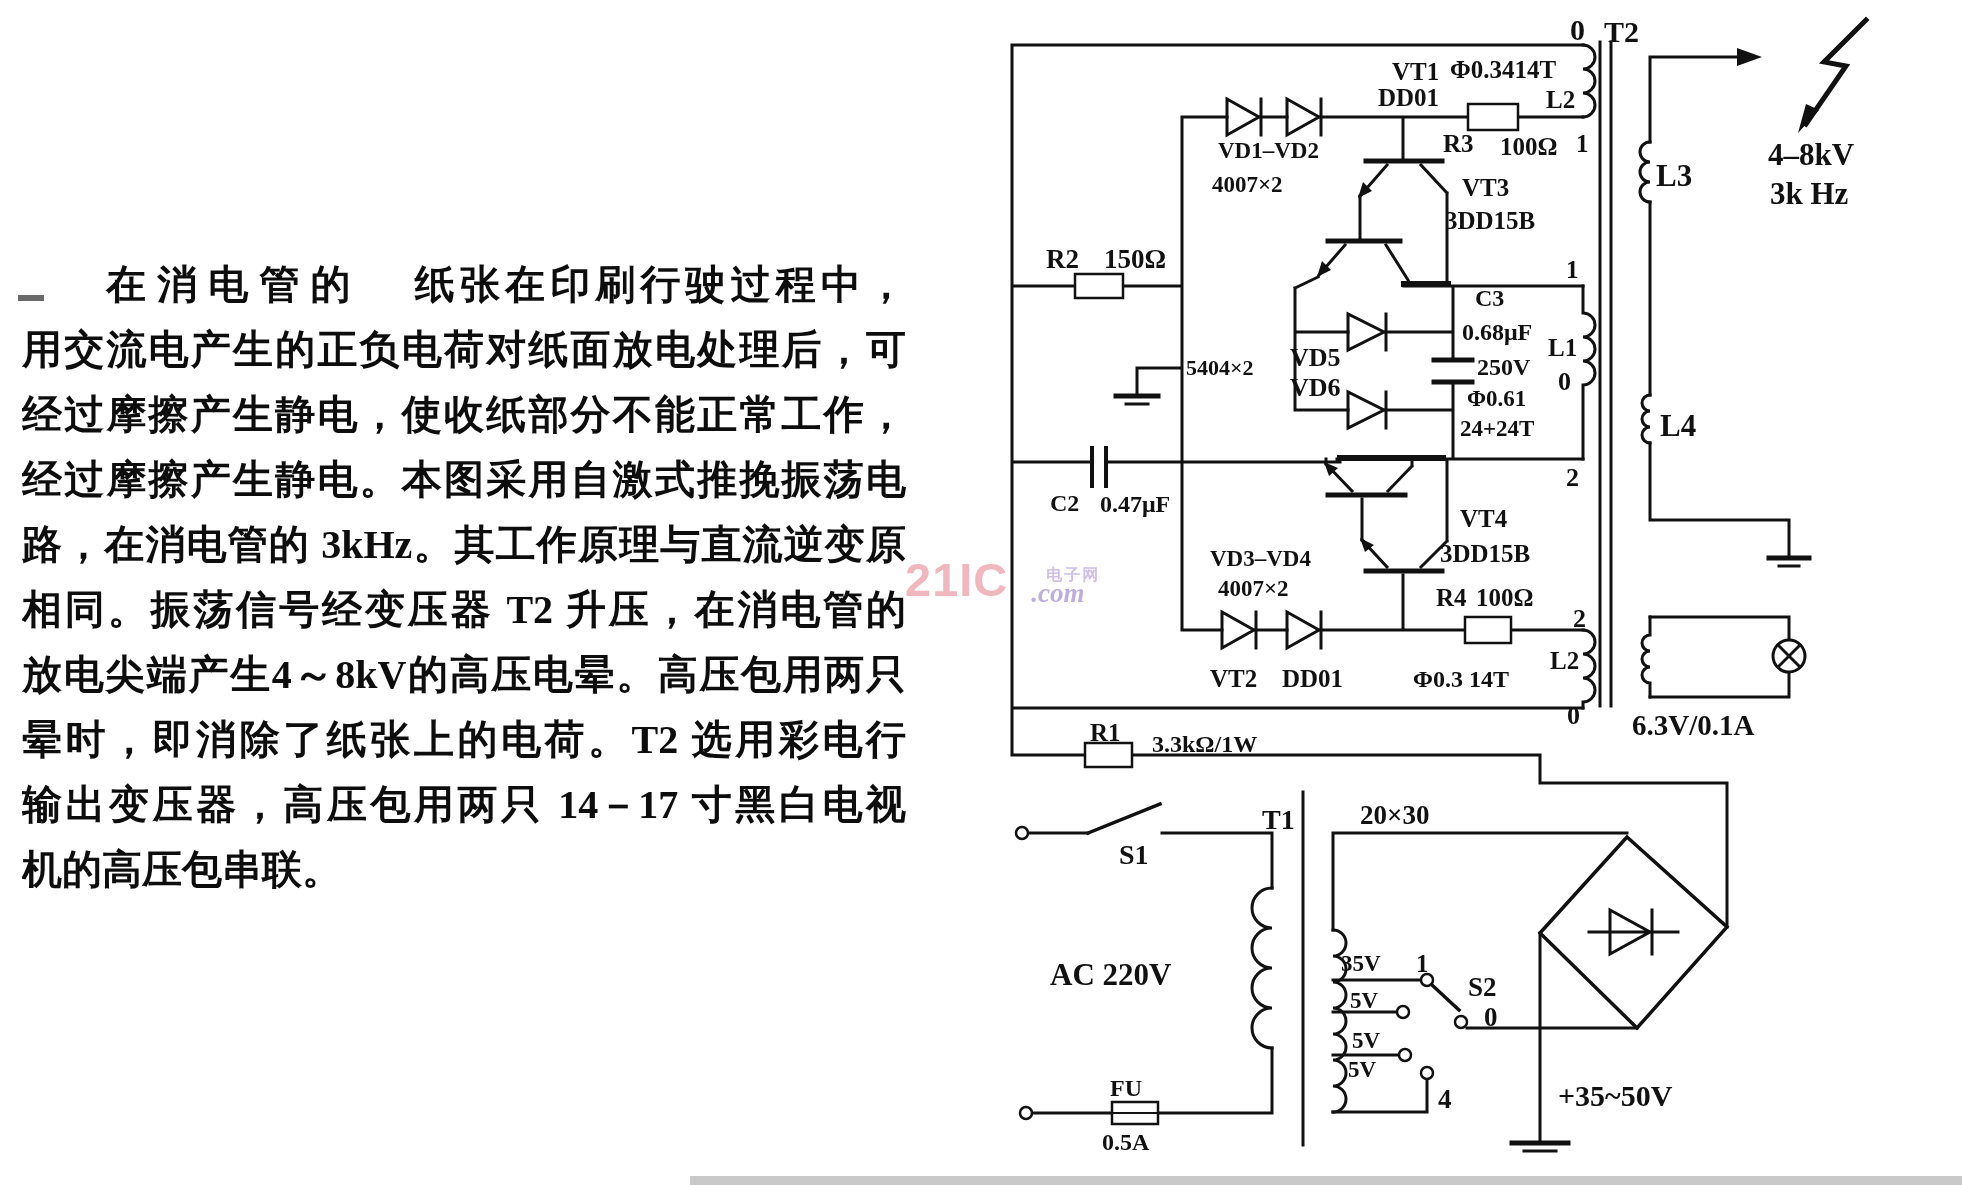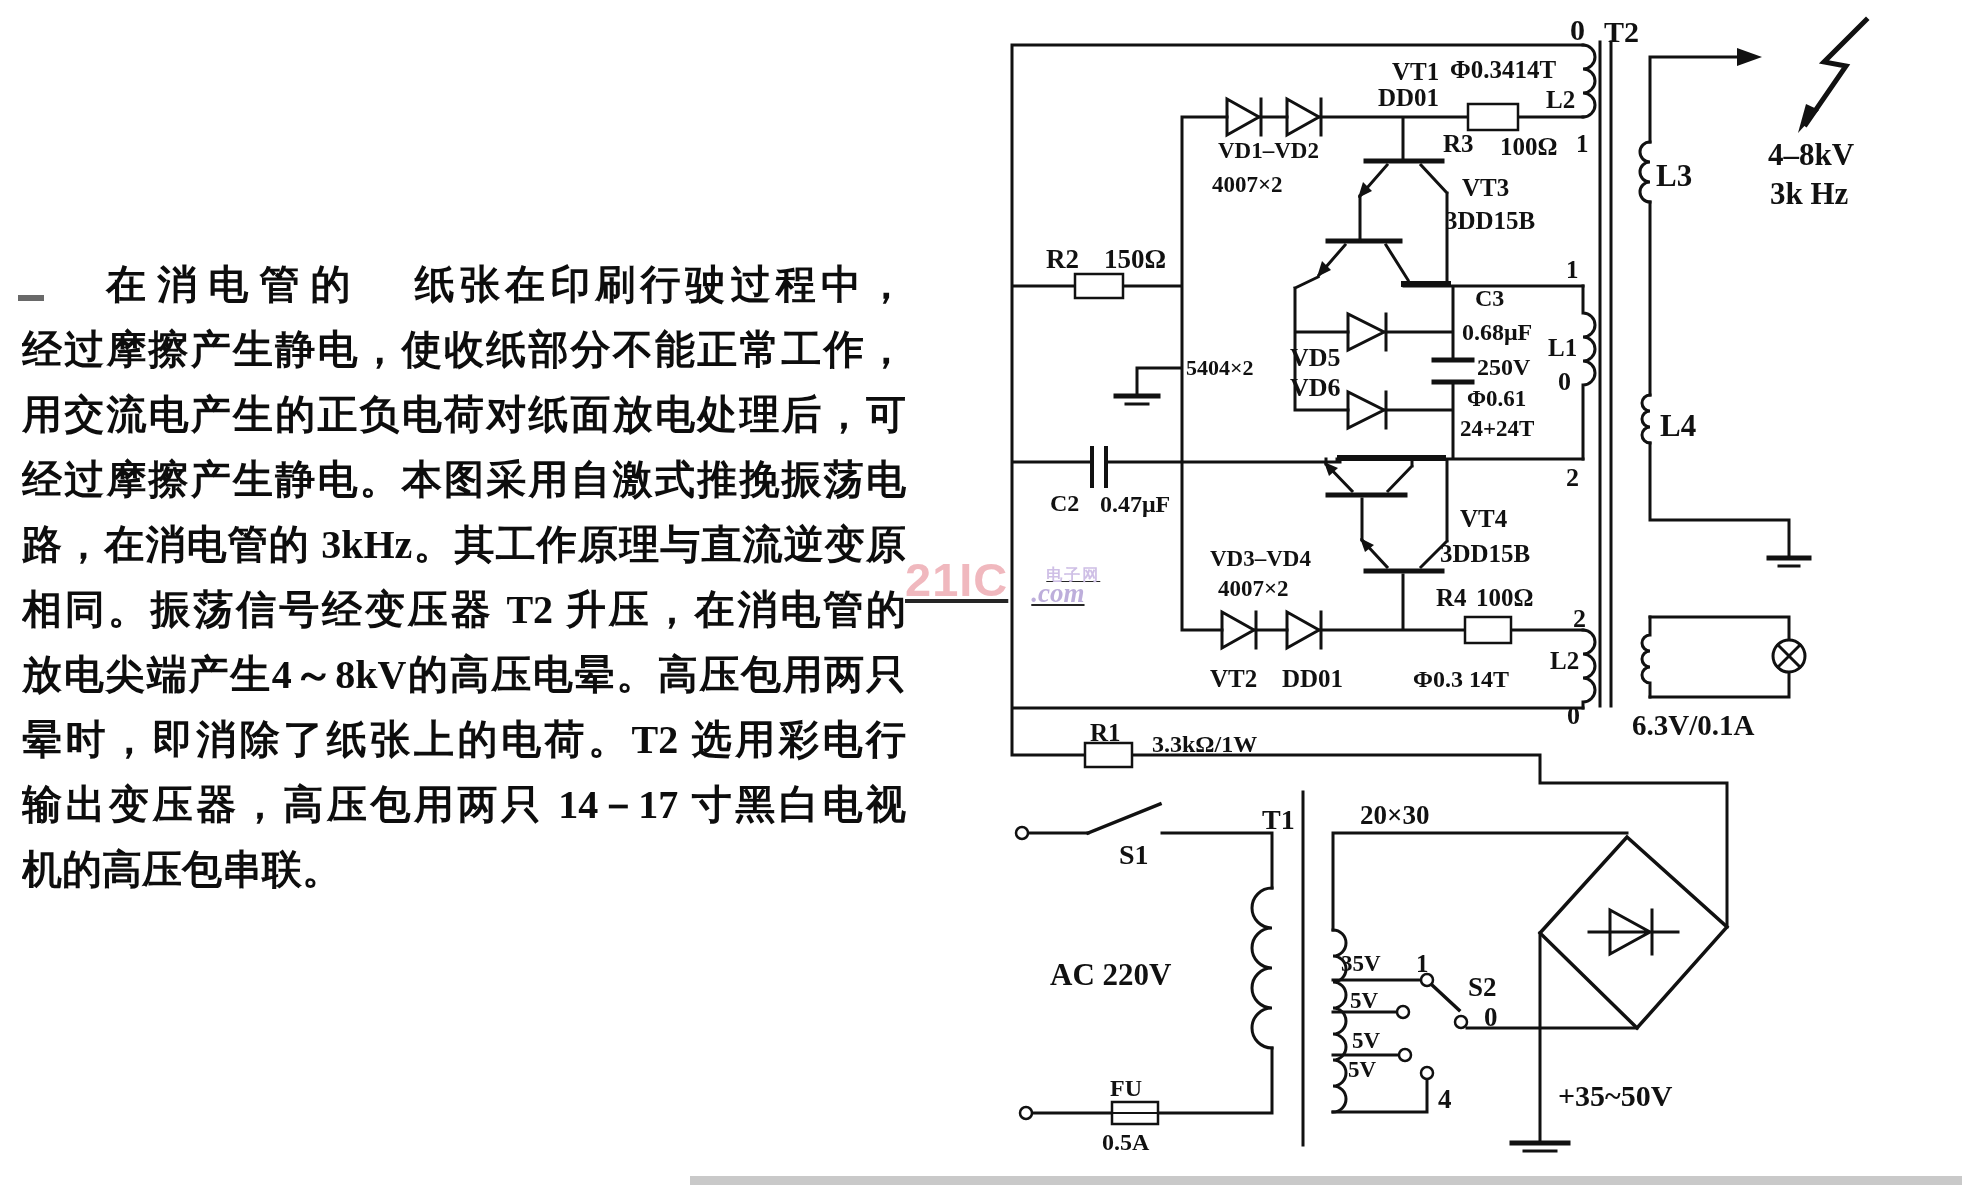--- a/index.html
+++ b/index.html
@@ -8,34 +8,34 @@
   .article{position:absolute;left:22px;top:252px;width:884px;color:#0d0d0d;
            font-size:40px;line-height:65px;font-family:serif;font-weight:600;}
   .article .line{height:65px;overflow:hidden;text-align:justify;text-align-last:justify;}
   .article .line.last{text-align-last:left;}
   .article b.title{font-weight:900;letter-spacing:6px;margin-right:8px;}
   .artifact{position:absolute;left:18px;top:295px;width:26px;height:6px;background:#2a2a2a;opacity:.7;}
   .bottom-strip{position:absolute;left:690px;top:1176px;width:1272px;height:9px;background:#c9c9c9;}
   svg#schematic{position:absolute;left:0;top:0;}
   #labels text{fill:#111;font-family:"Liberation Serif",serif;font-weight:700;}
   .watermark{position:absolute;left:905px;top:556px;display:flex;align-items:flex-start;opacity:.85;
-             font-family:"Liberation Sans",sans-serif;text-decoration:underline;}
+             font-family:"Liberation Sans",sans-serif;}
   .wm-brand{font-size:47px;font-weight:800;letter-spacing:1px;line-height:47px;}
   .wm-right{display:flex;flex-direction:column;margin-left:2px;margin-top:8px;}
   .wm-site{font-size:16px;font-weight:700;letter-spacing:2px;line-height:22px;font-family:serif;padding-left:36px;}
   .wm-domain{font-size:27px;font-weight:700;font-style:italic;line-height:22px;margin-top:-4px;
              font-family:"Liberation Serif",serif;margin-left:21px;}
 </style>
 </head>
 <body>
 
 <div class="article">
     <div class="line" style="padding-left: 84px;"><b class="title">在消电管的</b>　纸张在印刷行驶过程中，</div>
+    <div class="line">用交流电产生的正负电荷对纸面放电处理后，可</div>
     <div class="line">经过摩擦产生静电，使收纸部分不能正常工作，</div>
-    <div class="line">用交流电产生的正负电荷对纸面放电处理后，可</div>
     <div class="line">经过摩擦产生静电。本图采用自激式推挽振荡电</div>
     <div class="line">路，在消电管的 3kHz。其工作原理与直流逆变原理</div>
     <div class="line">相同。振荡信号经变压器 T2 升压，在消电管的</div>
     <div class="line">放电尖端产生4～8kV的高压电晕。高压包用两只</div>
     <div class="line">晕时，即消除了纸张上的电荷。T2 选用彩电行</div>
     <div class="line">输出变压器，高压包用两只 14－17 寸黑白电视</div>
     <div class="line last">机的高压包串联。</div>
   </div>
 <div class="artifact"></div>
 <div class="bottom-strip"></div>

